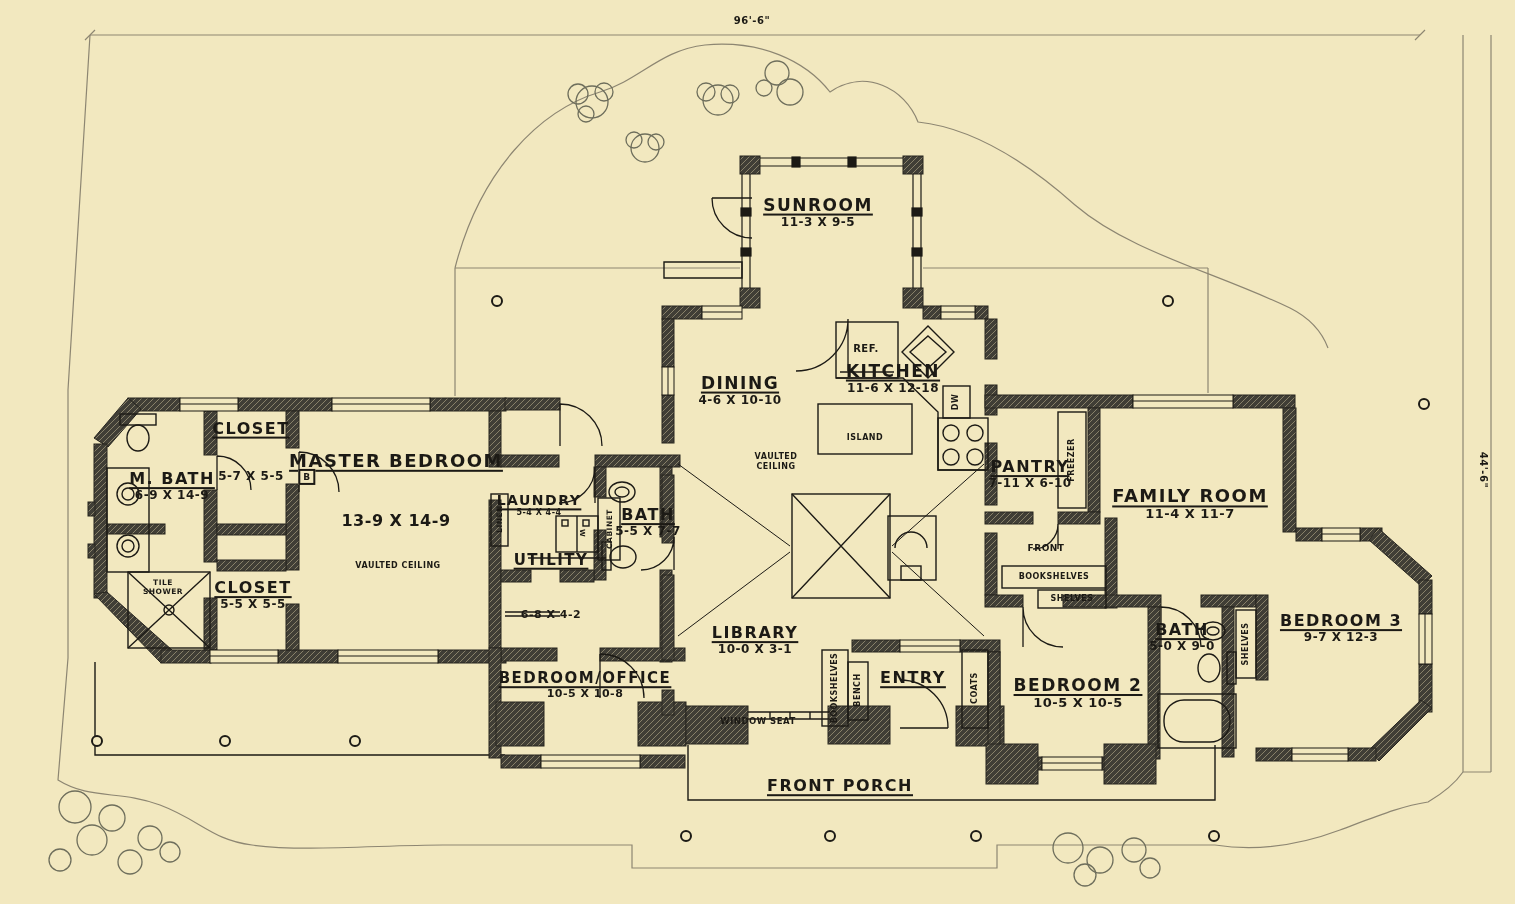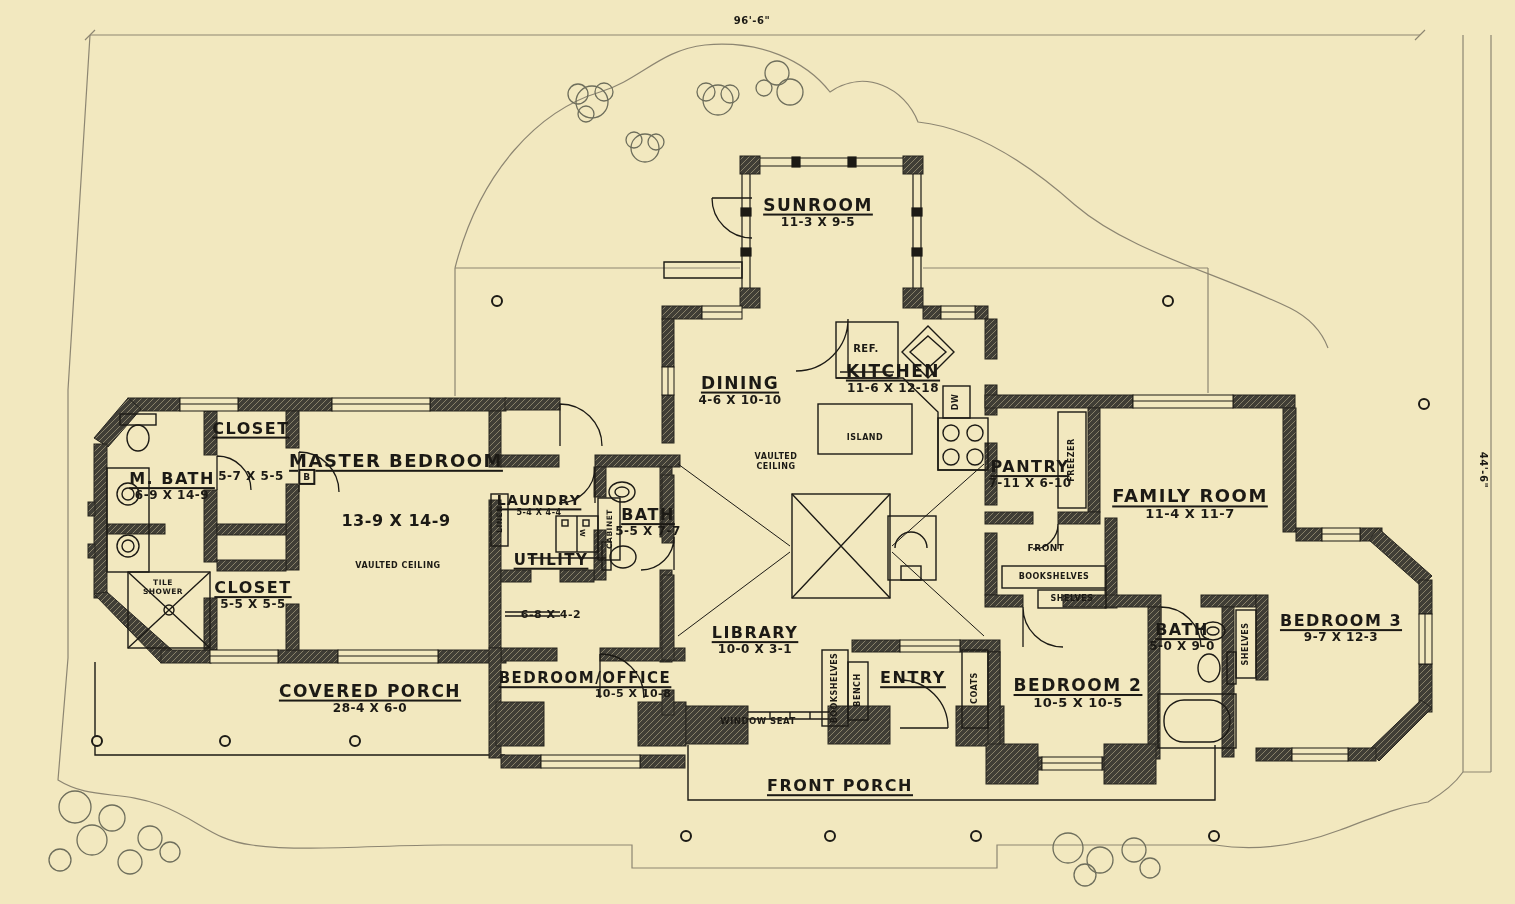--- a/index.html
+++ b/index.html
@@ -377,25 +377,21 @@
       </div>
       <div class="room-label" style="left: 755px; top: 640px;">
         <div class="room-name" style="font-size: 16px;">LIBRARY</div>
         <div class="room-dim" style="font-size: 12px;">10-0 X 3-1</div>
       </div>
       <div class="room-label" style="left: 913px; top: 678px;">
         <div class="room-name" style="font-size: 16px;">ENTRY</div>
       </div>
       <div class="room-label" style="left: 585px; top: 685px;">
         <div class="room-name" style="font-size: 15px;">BEDROOM/OFFICE</div>
-        <div class="room-dim" style="font-size: 11px; text-align: right;">10-5 X 10-8</div>
-      </div>
-      <div class="room-label" style="left: 370px; top: 698px;">
-        <div class="room-name" style="font-size: 17px;">COVERED PORCH</div>
-        <div class="room-dim" style="font-size: 12px;">28-4 X 6-0</div>
+        <div class="room-dim" style="font-size: 11px;">10-5 X 10-8</div>
       </div>
       <div class="room-label" style="left: 840px; top: 786px;">
         <div class="room-name" style="font-size: 16px;">FRONT PORCH</div>
       </div>
       <div class="room-label" style="left: 1078px; top: 693px;">
         <div class="room-name" style="font-size: 17px;">BEDROOM 2</div>
         <div class="room-dim" style="font-size: 13px;">10-5 X 10-5</div>
       </div>
       <div class="room-label" style="left: 1182px; top: 637px;">
         <div class="room-name" style="font-size: 16px;">BATH</div>

